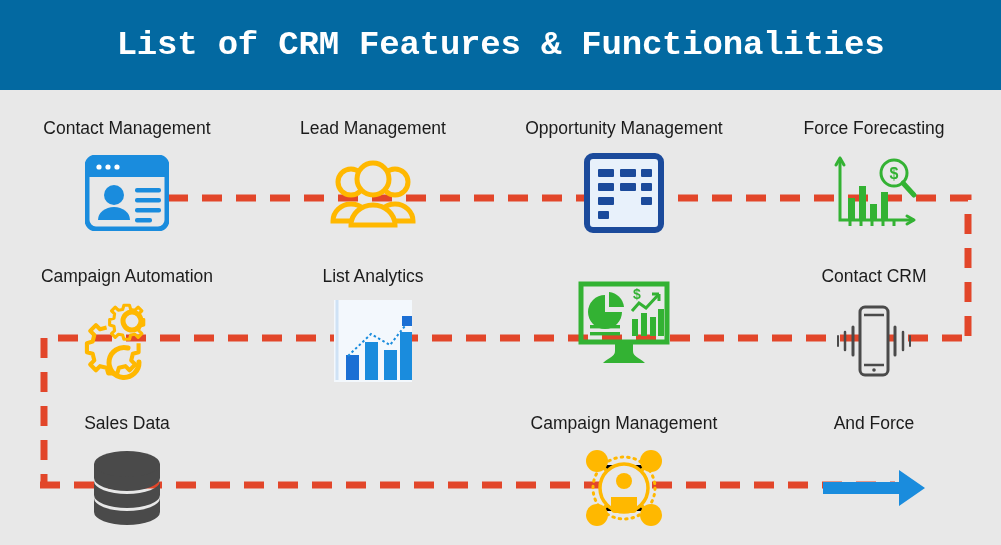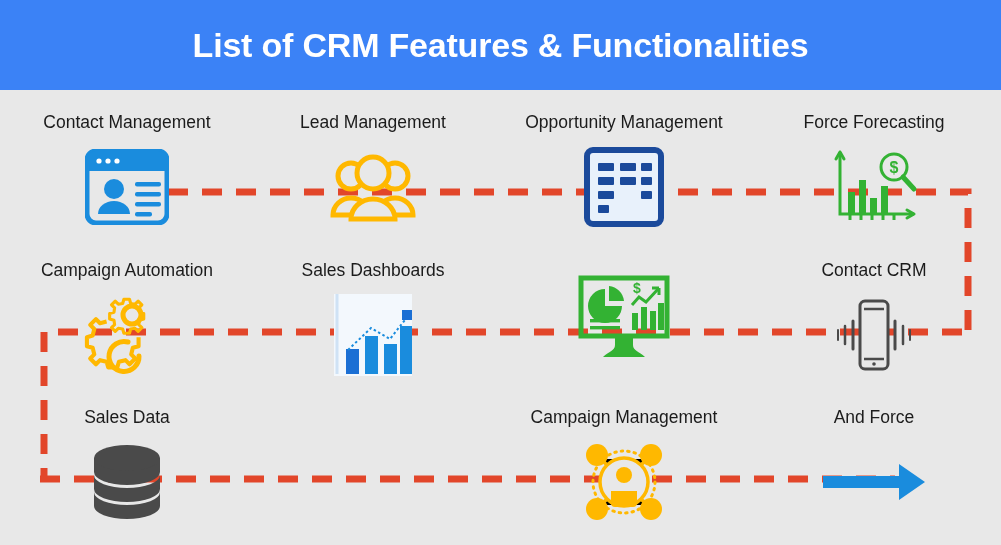--- a/index.html
+++ b/index.html
@@ -13,36 +13,37 @@
     font-family: "Liberation Sans", sans-serif;
     overflow: hidden;
     position: relative;
   }
 
   .header {
     position: absolute;
     left: 0; top: 0;
     width: 1001px;
     height: 90px;
-    background: #3b82f6;
+    background: #0369a1;
     display: flex;
     align-items: center;
     justify-content: center;
+    font-family: Liberation Mono, monospace;
   }
   .header-title {
     color: #ffffff;
     font-size: 34px;
     font-weight: bold;
     letter-spacing: -0.2px;
     white-space: nowrap;
   }
 
   .canvas {
     position: absolute;
-    left: 0; top: 74px;
+    left: 0; top: 80px;
     width: 1001px;
     height: 455px;
   }
 
   
   .connectors {
     position: absolute;
     left: 0; top: 0;
     width: 1001px;
     height: 455px;
@@ -194,21 +195,21 @@
           <path d="M36 18 l7 -1 l2 -7 l9 0 l2 7 l7 1 l5 -5 l6 6 l-5 5 l1 7 l7 2 l0 9 l-7 2 l-1 7 l5 5 l-6 6 l-5 -5 l-7 1 l-2 7 l-9 0 l-2 -7 l-7 -1 l-5 5 l-6 -6 l5 -5 l-1 -7 l-7 -2 l0 -9 l7 -2 l1 -7 l-5 -5 l6 -6 z" transform="translate(12,-2) scale(0.62)"></path>
           <circle cx="48" cy="20" r="9"></circle>
           <path d="M30 30 l-8 2 l-5 -5 l-7 7 l5 5 l-2 8 l-7 2 l0 11 l7 2 l2 8 l-5 5 l7 7 l5 -5 l8 2 l2 7 l11 0 l2 -7 l8 -2 l5 5 l7 -7 l-5 -5 l2 -8 l7 -2 l0 -11" transform="translate(-2,2) scale(0.82)"></path>
           <path d="M44 47 a15 15 0 1 0 11 14" stroke-linecap="round"></path>
         </g>
       </svg>
     </div>
   </div>
 
   <div class="cell row2 col2">
-    <div class="cell-label">Sales Dashboards</div>
+    <div class="cell-label">List Analytics</div>
     <div class="icon-wrap">
       <svg class="cell-icon" width="78" height="82" viewBox="0 0 78 82">
         <rect x="0" y="0" width="78" height="82" fill="#f3f8fd"></rect>
         <path d="M3 0 L3 80" stroke="#cfe2f5" stroke-width="3"></path>
         <g fill="#1a8cdd">
           <rect x="12" y="55" width="13" height="25" fill="#1b6fd4"></rect>
           <rect x="31" y="42" width="13" height="38"></rect>
           <rect x="50" y="50" width="13" height="30"></rect>
           <rect x="66" y="32" width="12" height="48"></rect>
         </g>

